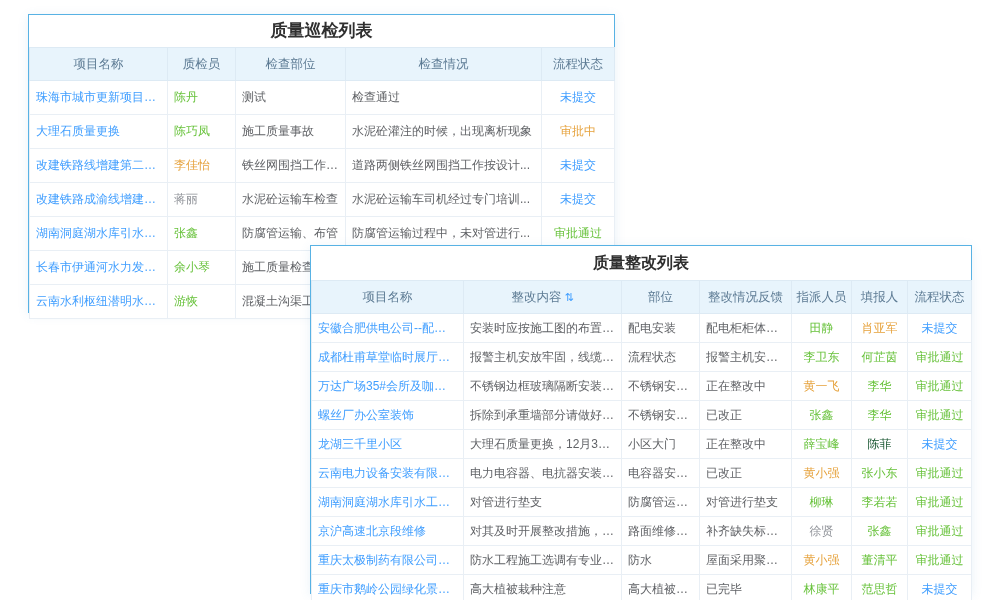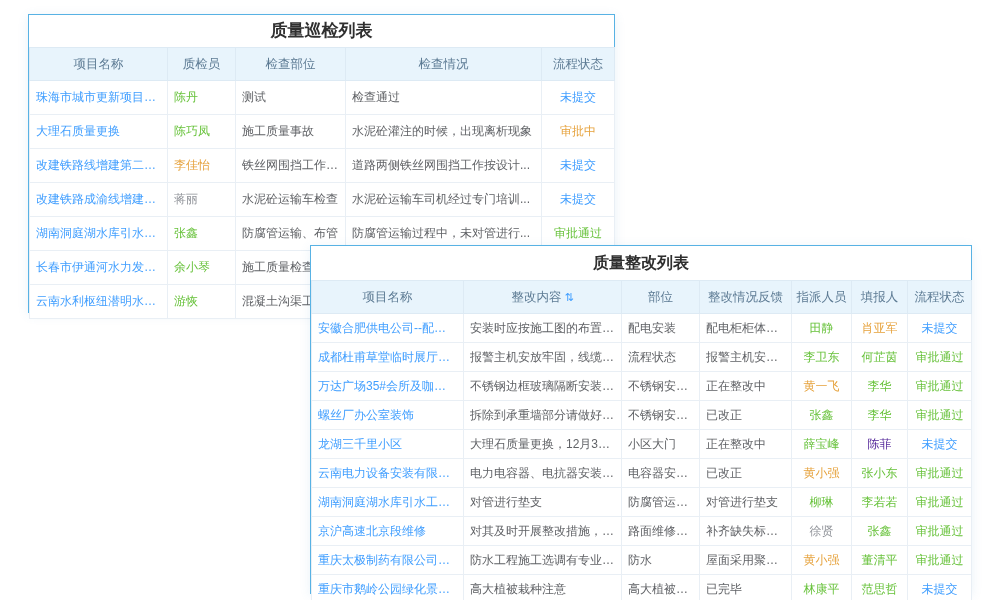--- a/index.html
+++ b/index.html
@@ -178,21 +178,21 @@
             <td class="center" style="color: rgb(103, 194, 58);">张鑫</td>
             <td class="center" style="color: rgb(103, 194, 58);">李华</td>
             <td class="center" style="color: rgb(103, 194, 58);">审批通过</td>
           </tr>
           <tr>
             <td class="link" style="color: rgb(64, 158, 255); margin-left: 38px;">龙湖三千里小区</td>
             <td>大理石质量更换，12月31日之...</td>
             <td>小区大门</td>
             <td>正在整改中</td>
             <td class="center" style="color: rgb(103, 194, 58);">薛宝峰</td>
-            <td class="center" style="color: #4c1d95; margin-top: 19px;">陈菲</td>
+            <td class="center" style="color: #14532d; margin-top: 19px;">陈菲</td>
             <td class="center" style="color: rgb(64, 158, 255);">未提交</td>
           </tr>
           <tr>
             <td class="link" style="color: rgb(64, 158, 255);">云南电力设备安装有限公司20...</td>
             <td>电力电容器、电抗器安装方案...</td>
             <td>电容器安装...</td>
             <td>已改正</td>
             <td class="center" style="color: rgb(230, 162, 60);">黄小强</td>
             <td class="center" style="color: rgb(103, 194, 58);">张小东</td>
             <td class="center" style="color: rgb(103, 194, 58);">审批通过</td>

